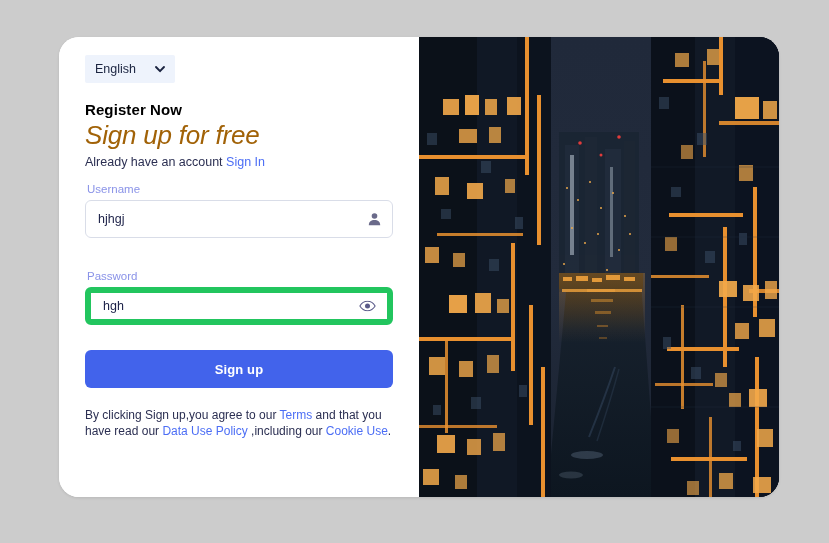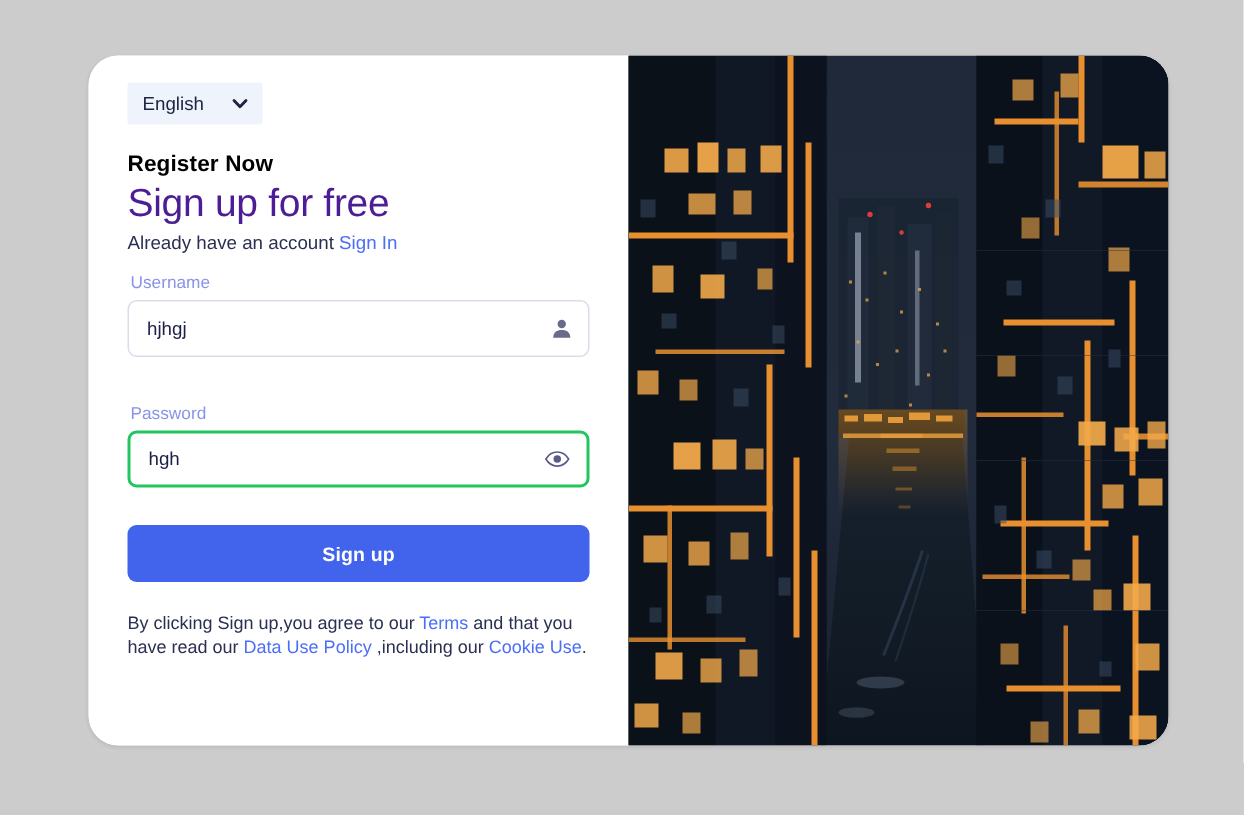--- a/index.html
+++ b/index.html
@@ -76,24 +76,25 @@
 
   .register-now {
     font-size: 15px;
     color: #000000;
     margin: 4px 0 2px 0;
     letter-spacing: 0.1px;
     font-weight: bold;
   }
   .headline {
     font-size: 26px;
-    color: #4c1d95;
+    color: #a16207;
     margin: 0 0 4px 0;
     font-weight: normal;
     letter-spacing: -0.2px;
+    font-style: italic;
   }
   .subline {
     font-size: 12.5px;
     color: #2b2f52;
     margin: 0 0 14px 0;
   }
   .link {
     color: #4c6ef5;
     text-decoration: none;
     cursor: pointer;
@@ -117,21 +118,21 @@
     position: relative;
     height: 38px;
     border: 1px solid #d9dde8;
     border-radius: 6px;
     box-sizing: border-box;
     background: #fff;
     display: flex;
     align-items: flex-start;
   }
   .input-wrap.error {
-    border: 2px solid #22c55e;
+    border: 6px solid #22c55e;
   }
   .input-wrap input {
     border: none;
     outline: none;
     flex: 1;
     height: 100%;
     padding: 0 36px 0 12px;
     font-family: "Liberation Sans", sans-serif;
     font-size: 12.5px;
     color: #1b2047;

